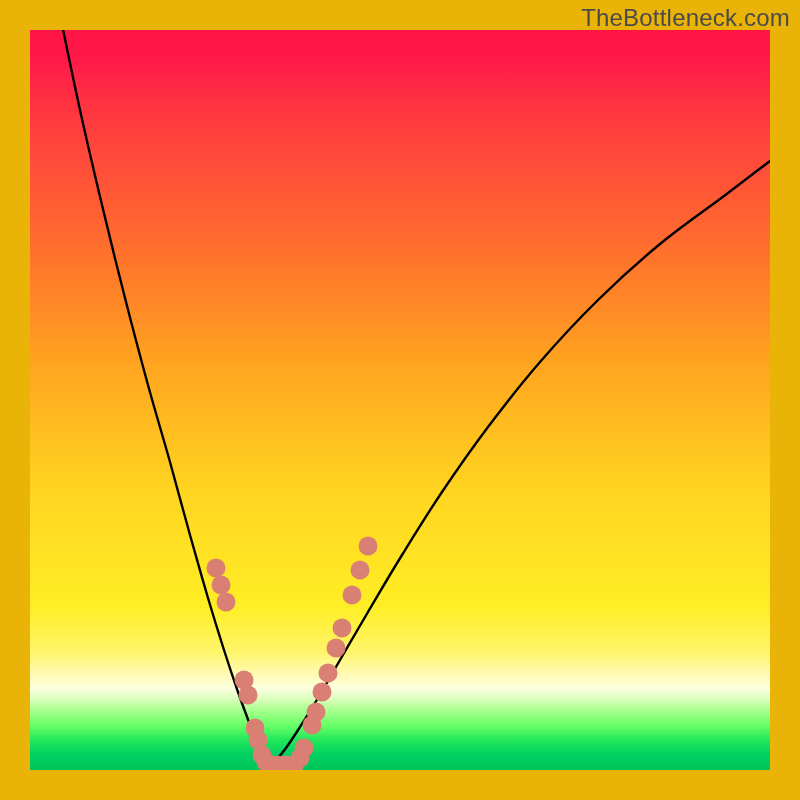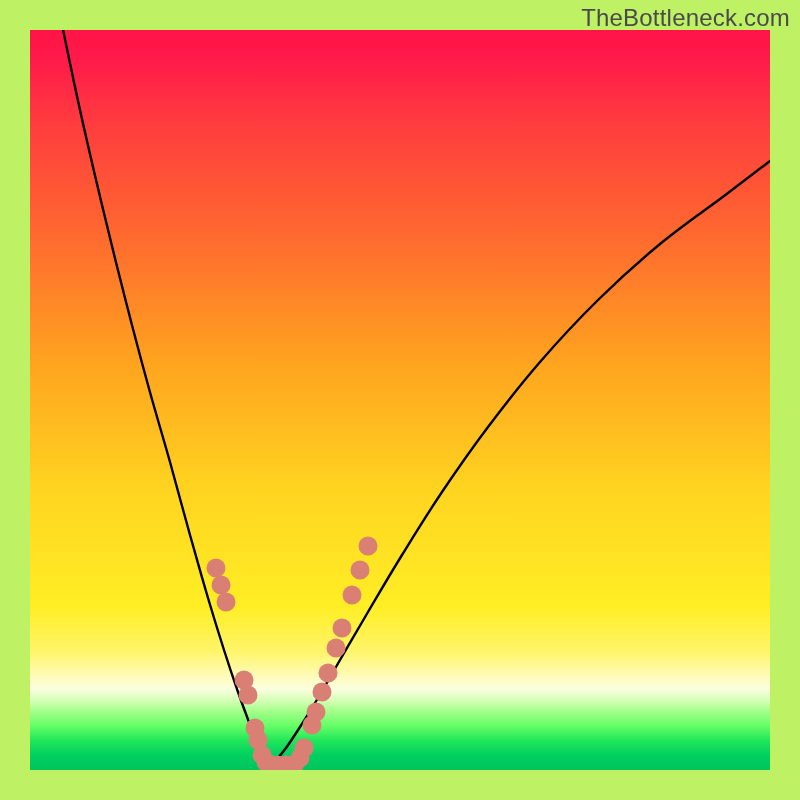--- a/index.html
+++ b/index.html
@@ -8,21 +8,21 @@
     width: 800px;
     height: 800px;
     background: #000;
     overflow: hidden;
     font-family: Arial, Helvetica, sans-serif;
   }
   .frame {
     position: relative;
     width: 800px;
     height: 800px;
-    background: #bef264;
+    background: #eab308;
     text-align: center;
   }
   .plot-area {
     position: absolute;
     left: 30px;
     top: 30px;
     width: 740px;
     height: 740px;
     overflow: hidden;
   }

